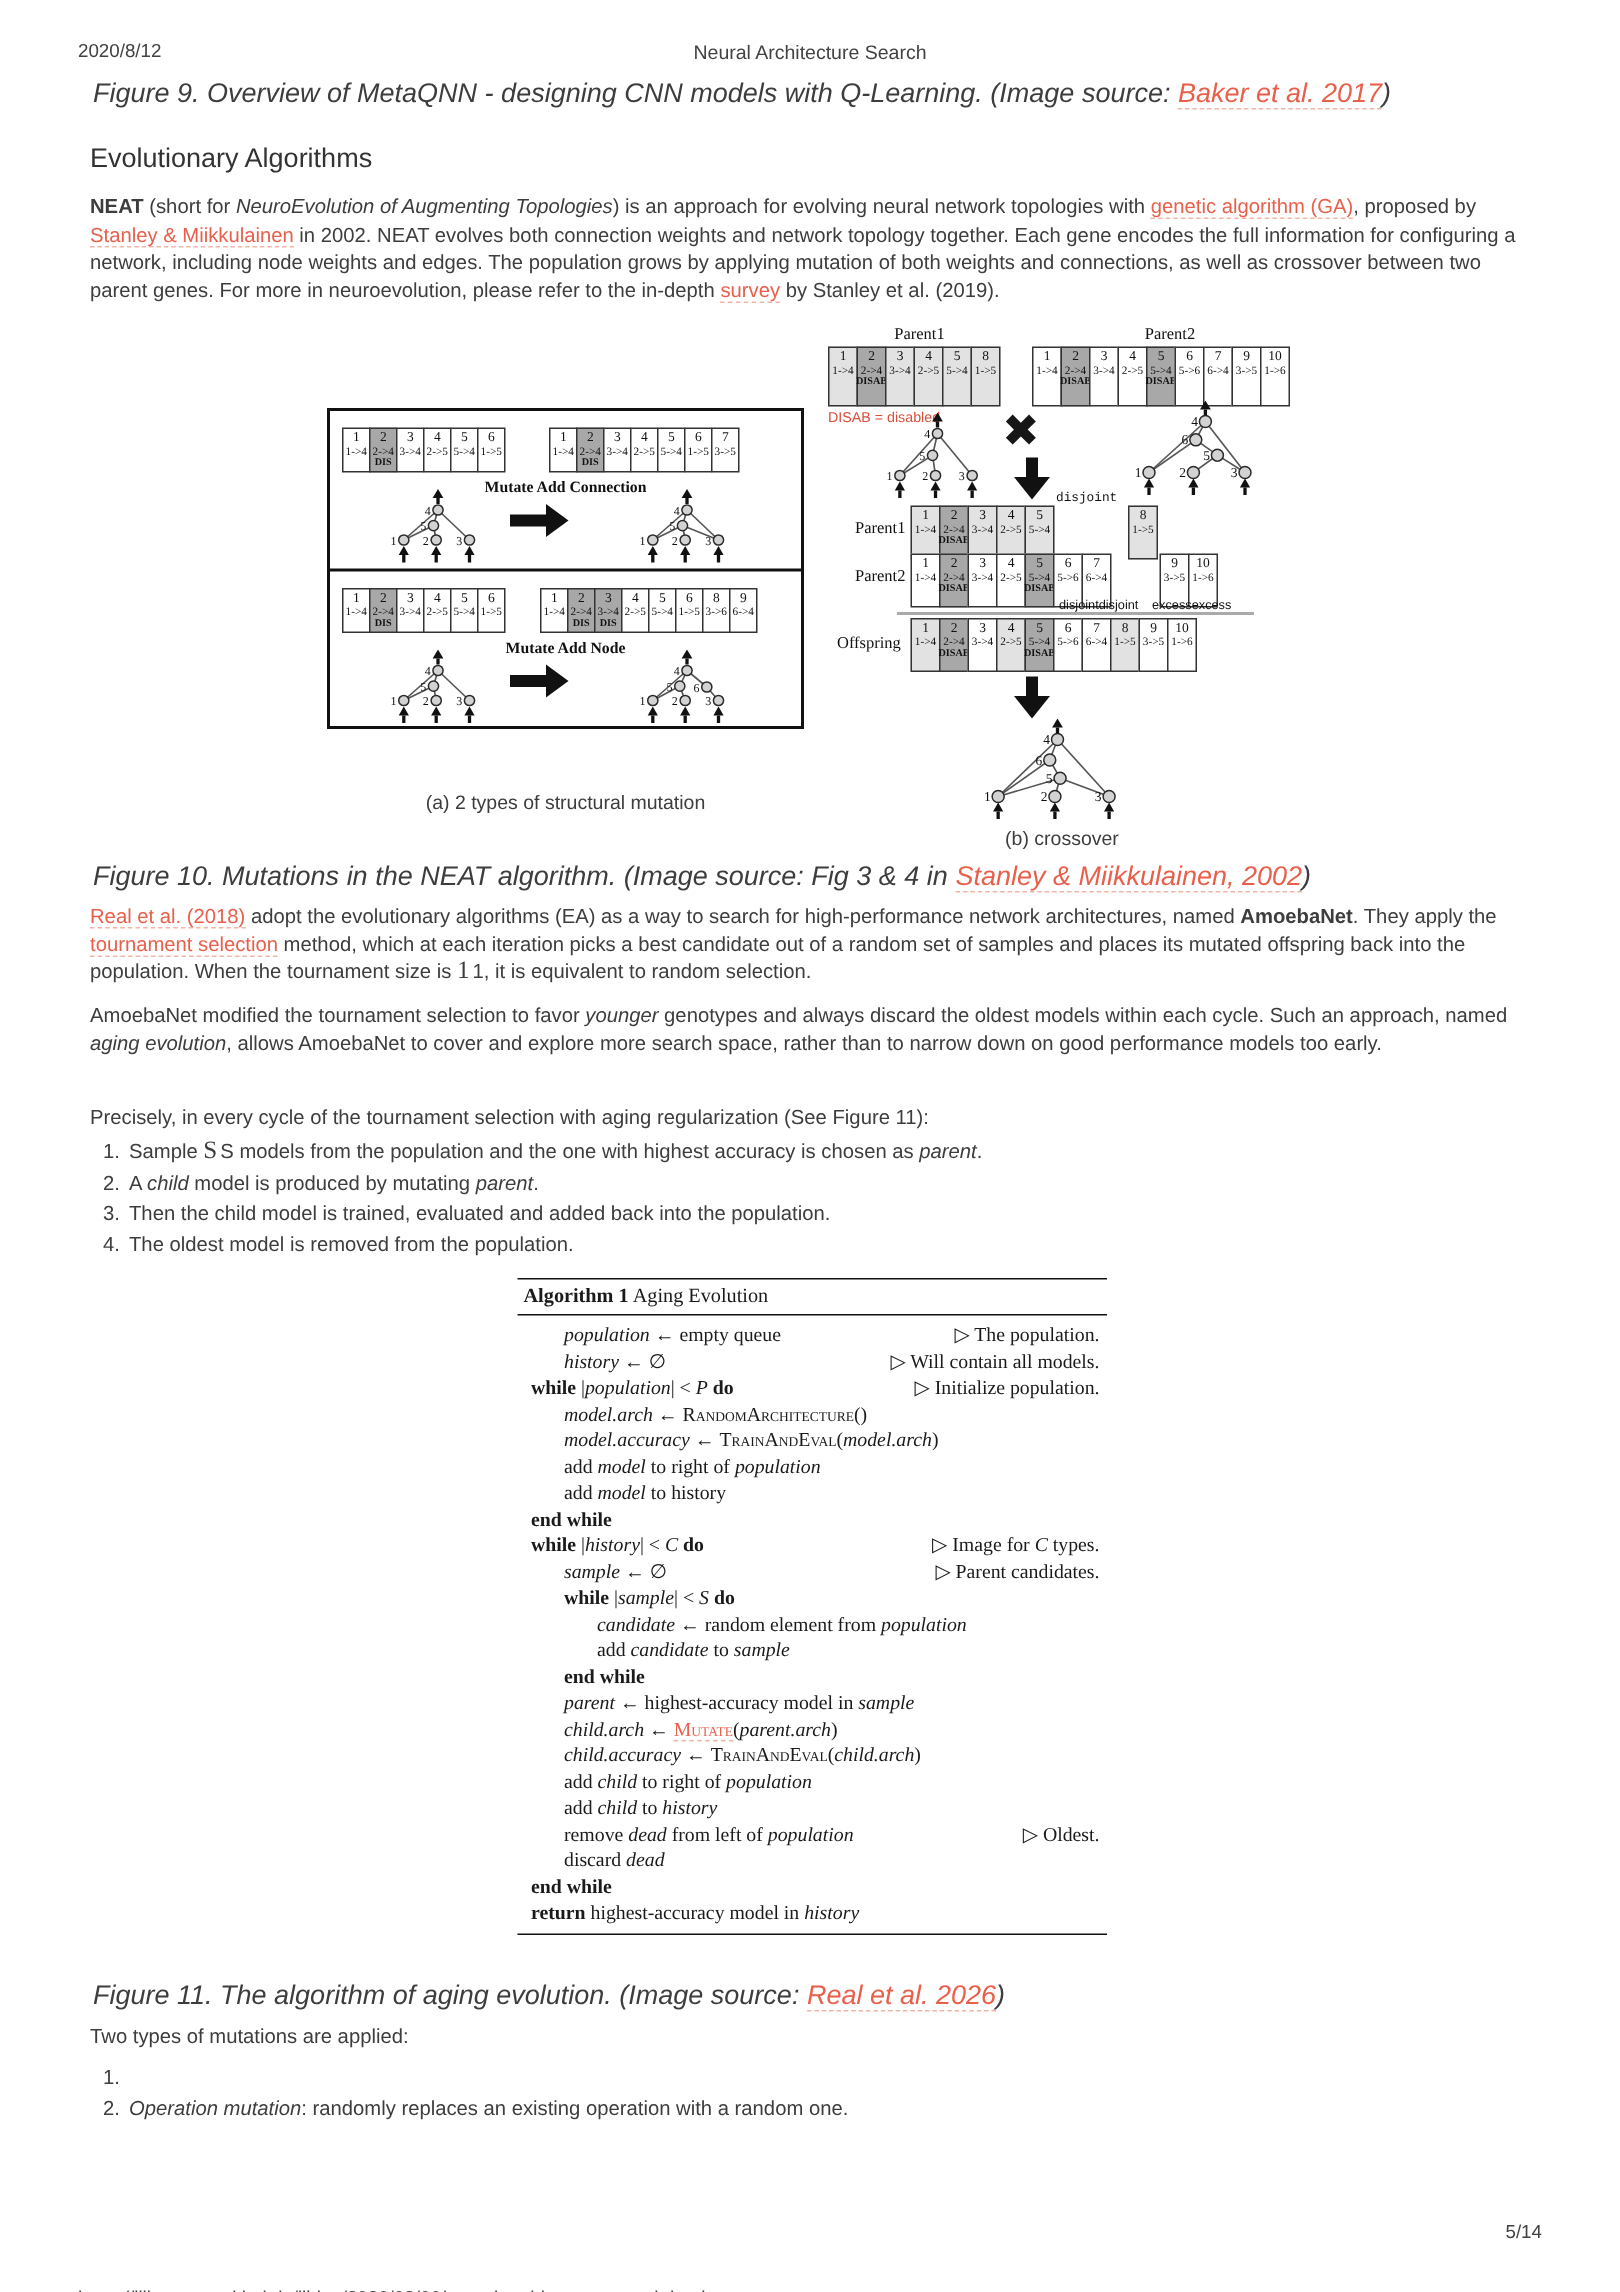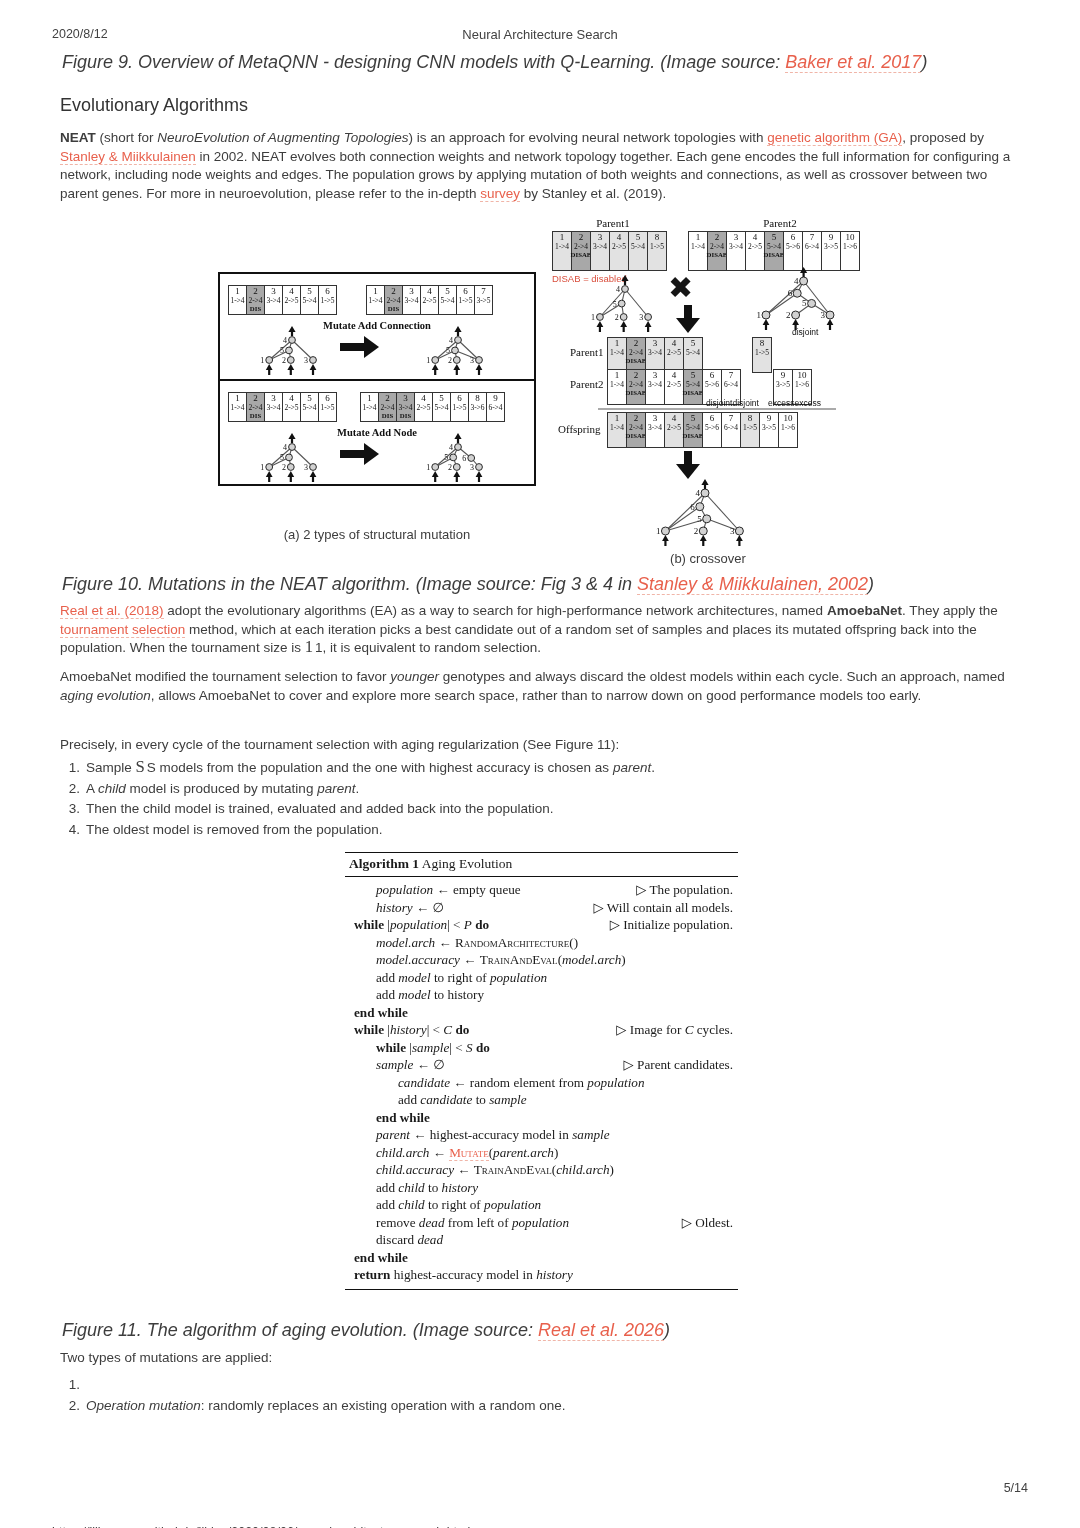--- a/index.html
+++ b/index.html
@@ -437,21 +437,21 @@
       <text x="70.5" y="51" font-size="9" fill="#111" font-family="Liberation Serif,serif">3</text>
       <polygon points="12.6,58 19.4,58 16,52" fill="#111"></polygon>
       <line x1="16" y1="58" x2="16" y2="63" stroke="#111" stroke-width="2.2"></line>
       <polygon points="42.2,58 49,58 45.6,52" fill="#111"></polygon>
       <line x1="45.6" y1="58" x2="45.6" y2="63" stroke="#111" stroke-width="2.2"></line>
       <polygon points="76.6,58 83.4,58 80,52" fill="#111"></polygon>
       <line x1="80" y1="58" x2="80" y2="63" stroke="#111" stroke-width="2.2"></line>
       <polygon points="50,6 57.2,6 53.6,0" fill="#111"></polygon>
       <line x1="53.6" y1="10" x2="53.6" y2="6" stroke="#111" stroke-width="2.2"></line>
     </svg>
-  <div class="slabel" style="left:792px;top:112px;">disjoint</div>
+  <div class="slabel" style="left:704px;top:112px;font-family:Liberation Mono, monospace;">disjoint</div>
 
   <div class="flabel" style="left:570px;top:131px;">Parent1</div>
   <div class="genome ag" style="left:607px;top:122px;">
       <div class="gcell cell-g">
         <div class="gn">1</div>
         <div class="gc">1-&gt;4</div>
       </div>
       <div class="gcell cell-d">
         <div class="gn">2</div>
         <div class="gc">2-&gt;4</div>
@@ -654,52 +654,52 @@
         <span><span class="">add </span><span class="sv">model</span><span class=""> to right of </span><span class="sv">population</span></span>
       </div>
       <div class="alg-line" style="padding-left: 28px;">
         <span><span class="">add </span><span class="sv">model</span><span class=""> to history</span></span>
       </div>
       <div class="alg-line" style="padding-left: 6px;">
         <span><span class="sb">end while</span></span>
       </div>
       <div class="alg-line" style="padding-left: 6px;">
         <span><span class="sb">while </span><span class="">|</span><span class="sv">history</span><span class="">| &lt; </span><span class="sv">C</span><span class="sb"> do</span></span>
-        <span class="alg-cmt"><span class="">▷ Image for </span><span class="sv">C</span><span class=""> cycles.</span></span>
-      </div>
-      <div class="alg-line" style="padding-left: 28px;">
-        <span><span class="sb">while </span><span class="">|</span><span class="sv">sample</span><span class="">| &lt; </span><span class="sv">S</span><span class="sb"> do</span></span>
+        <span class="alg-cmt"><span class="">▷ Image for </span><span class="sv">C</span><span class=""> types.</span></span>
       </div>
       <div class="alg-line" style="padding-left: 28px;">
         <span><span class="sv">sample</span><span class=""> ← ∅</span></span>
         <span class="alg-cmt"><span class="">▷ Parent candidates.</span></span>
       </div>
+      <div class="alg-line" style="padding-left: 28px;">
+        <span><span class="sb">while </span><span class="">|</span><span class="sv">sample</span><span class="">| &lt; </span><span class="sv">S</span><span class="sb"> do</span></span>
+      </div>
       <div class="alg-line" style="padding-left: 50px;">
         <span><span class="sv">candidate</span><span class=""> ← random element from </span><span class="sv">population</span></span>
       </div>
       <div class="alg-line" style="padding-left: 50px;">
         <span><span class="">add </span><span class="sv">candidate</span><span class=""> to </span><span class="sv">sample</span></span>
       </div>
       <div class="alg-line" style="padding-left: 28px;">
         <span><span class="sb">end while</span></span>
       </div>
       <div class="alg-line" style="padding-left: 28px; font-family: Liberation Serif, serif;">
         <span><span class="sv">parent</span><span class=""> ← highest-accuracy model in </span><span class="sv">sample</span></span>
       </div>
       <div class="alg-line" style="padding-left: 28px;">
         <span><span class="sv">child.arch</span><span class=""> ← </span><span class="slink sf">Mutate</span><span class="">(</span><span class="sv">parent.arch</span><span class="">)</span></span>
       </div>
       <div class="alg-line" style="padding-left: 28px;">
         <span><span class="sv">child.accuracy</span><span class=""> ← </span><span class="sf">TrainAndEval</span><span class="">(</span><span class="sv">child.arch</span><span class="">)</span></span>
       </div>
       <div class="alg-line" style="padding-left: 28px;">
+        <span><span class="">add </span><span class="sv">child</span><span class=""> to right of </span><span class="sv">population</span></span>
+      </div>
+      <div class="alg-line" style="padding-left: 28px;">
         <span><span class="">add </span><span class="sv">child</span><span class=""> to </span><span class="sv">history</span></span>
-      </div>
-      <div class="alg-line" style="padding-left: 28px;">
-        <span><span class="">add </span><span class="sv">child</span><span class=""> to right of </span><span class="sv">population</span></span>
       </div>
       <div class="alg-line" style="padding-left: 28px;">
         <span><span class="">remove </span><span class="sv">dead</span><span class=""> from left of </span><span class="sv">population</span></span>
         <span class="alg-cmt"><span class="">▷ Oldest.</span></span>
       </div>
       <div class="alg-line" style="padding-left: 28px;">
         <span><span class="">discard </span><span class="sv">dead</span></span>
       </div>
       <div class="alg-line" style="padding-left: 6px;">
         <span><span class="sb">end while</span></span>

